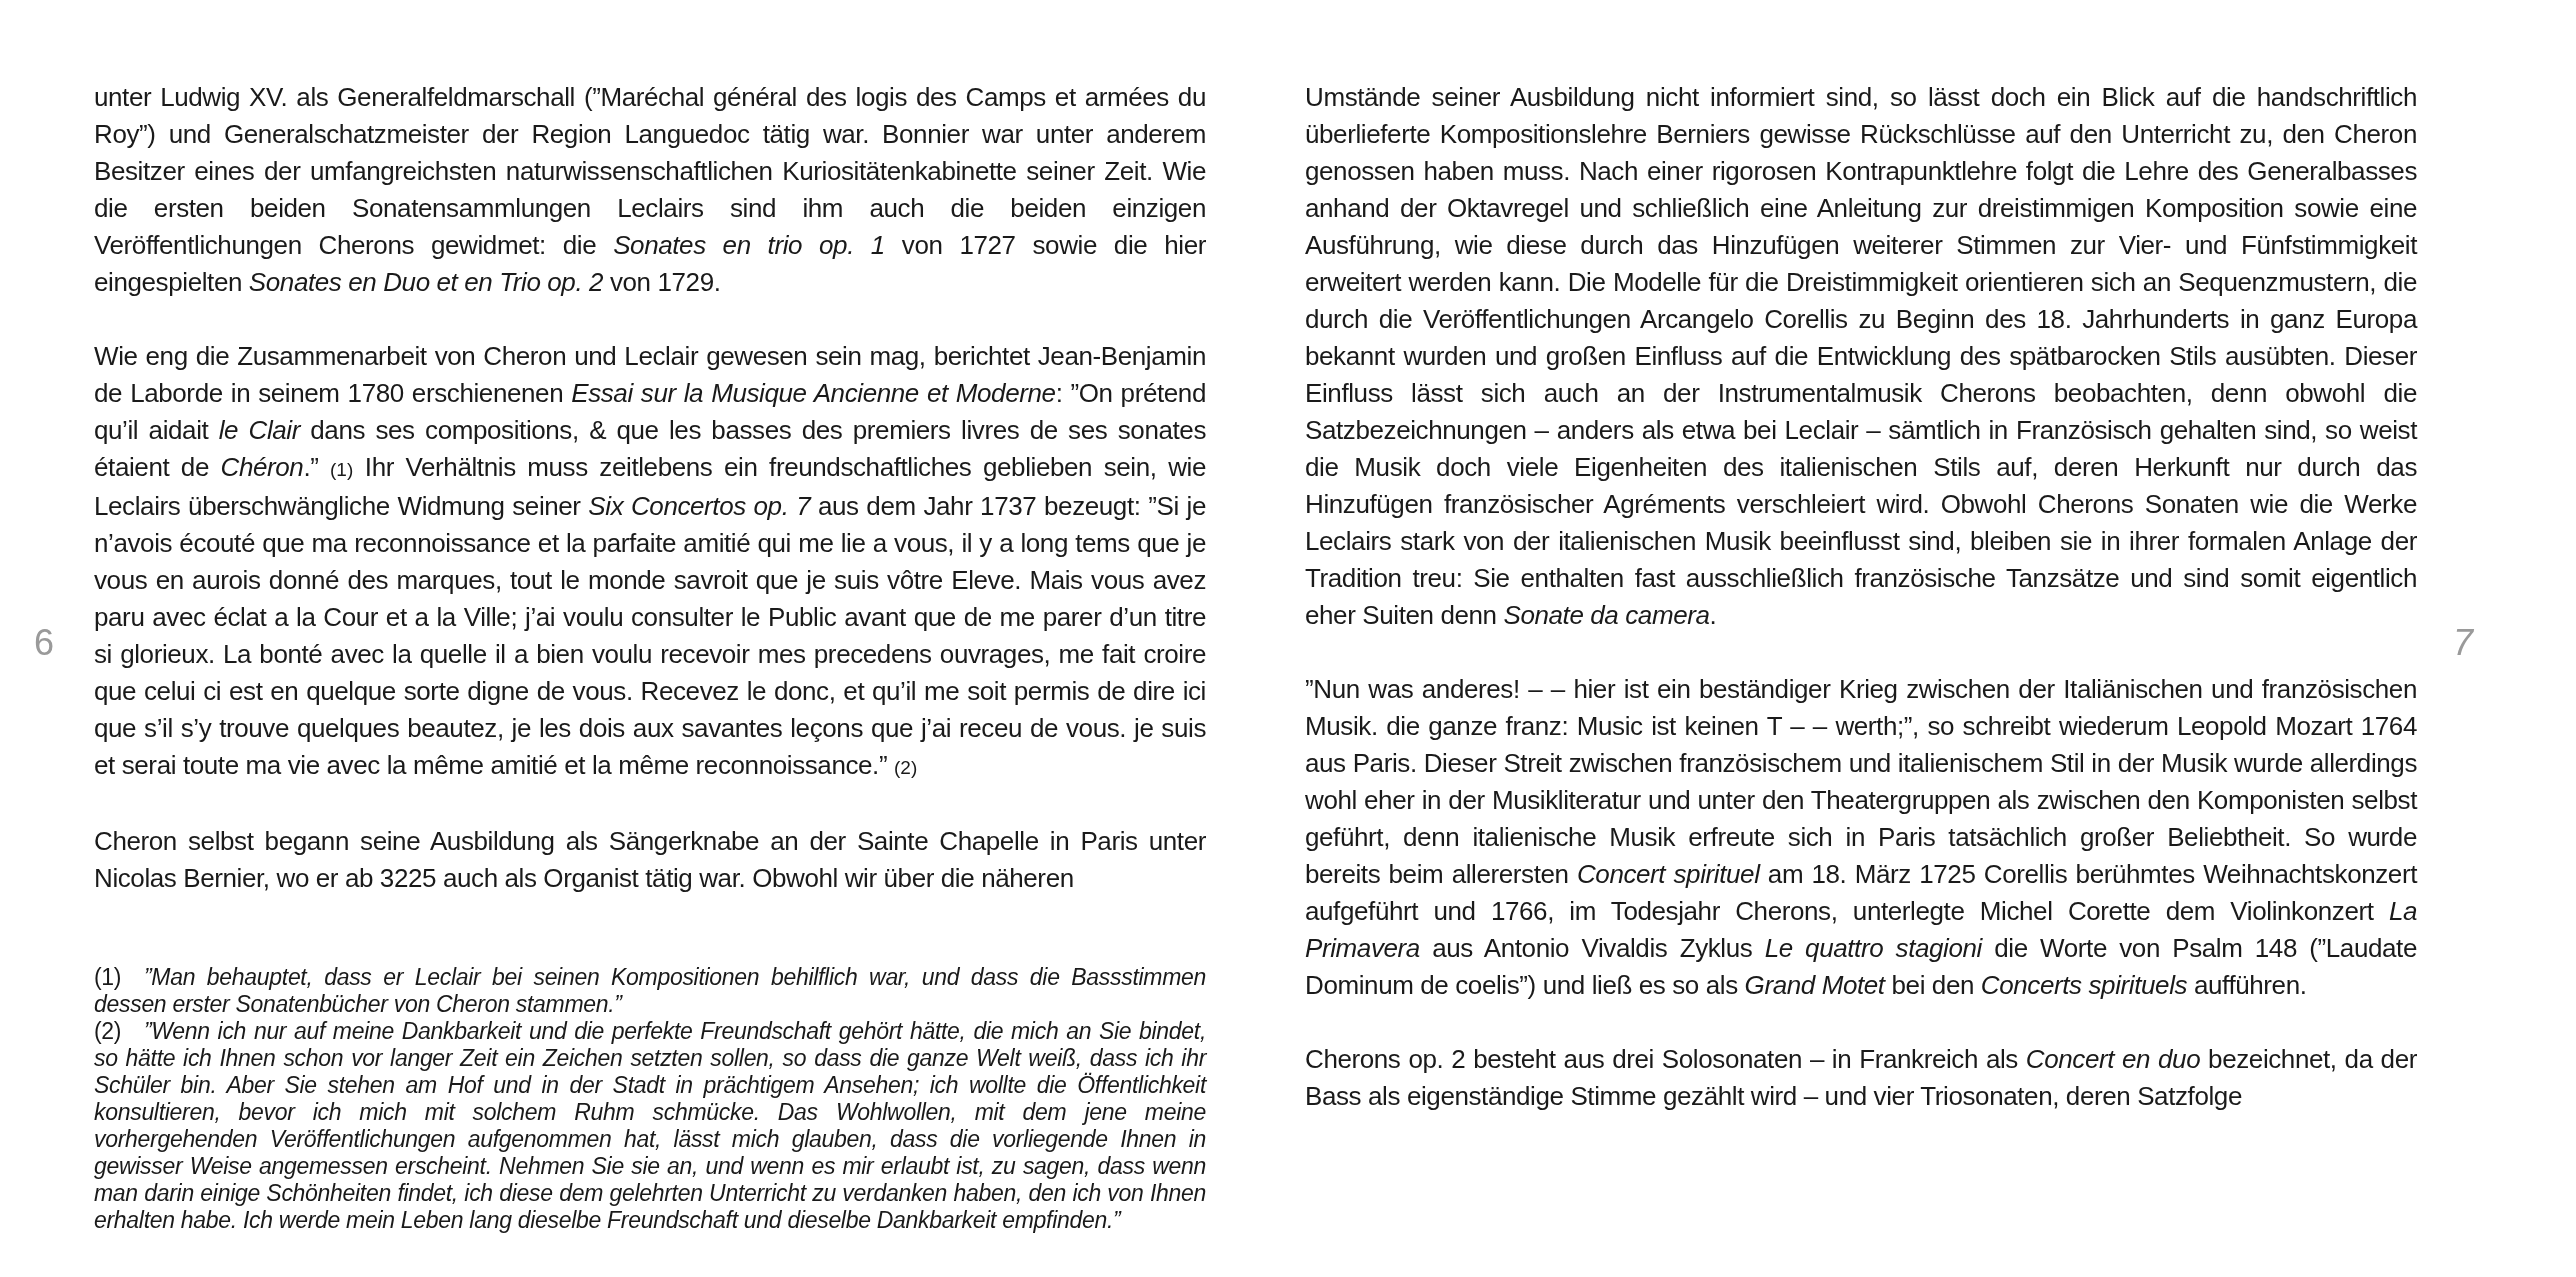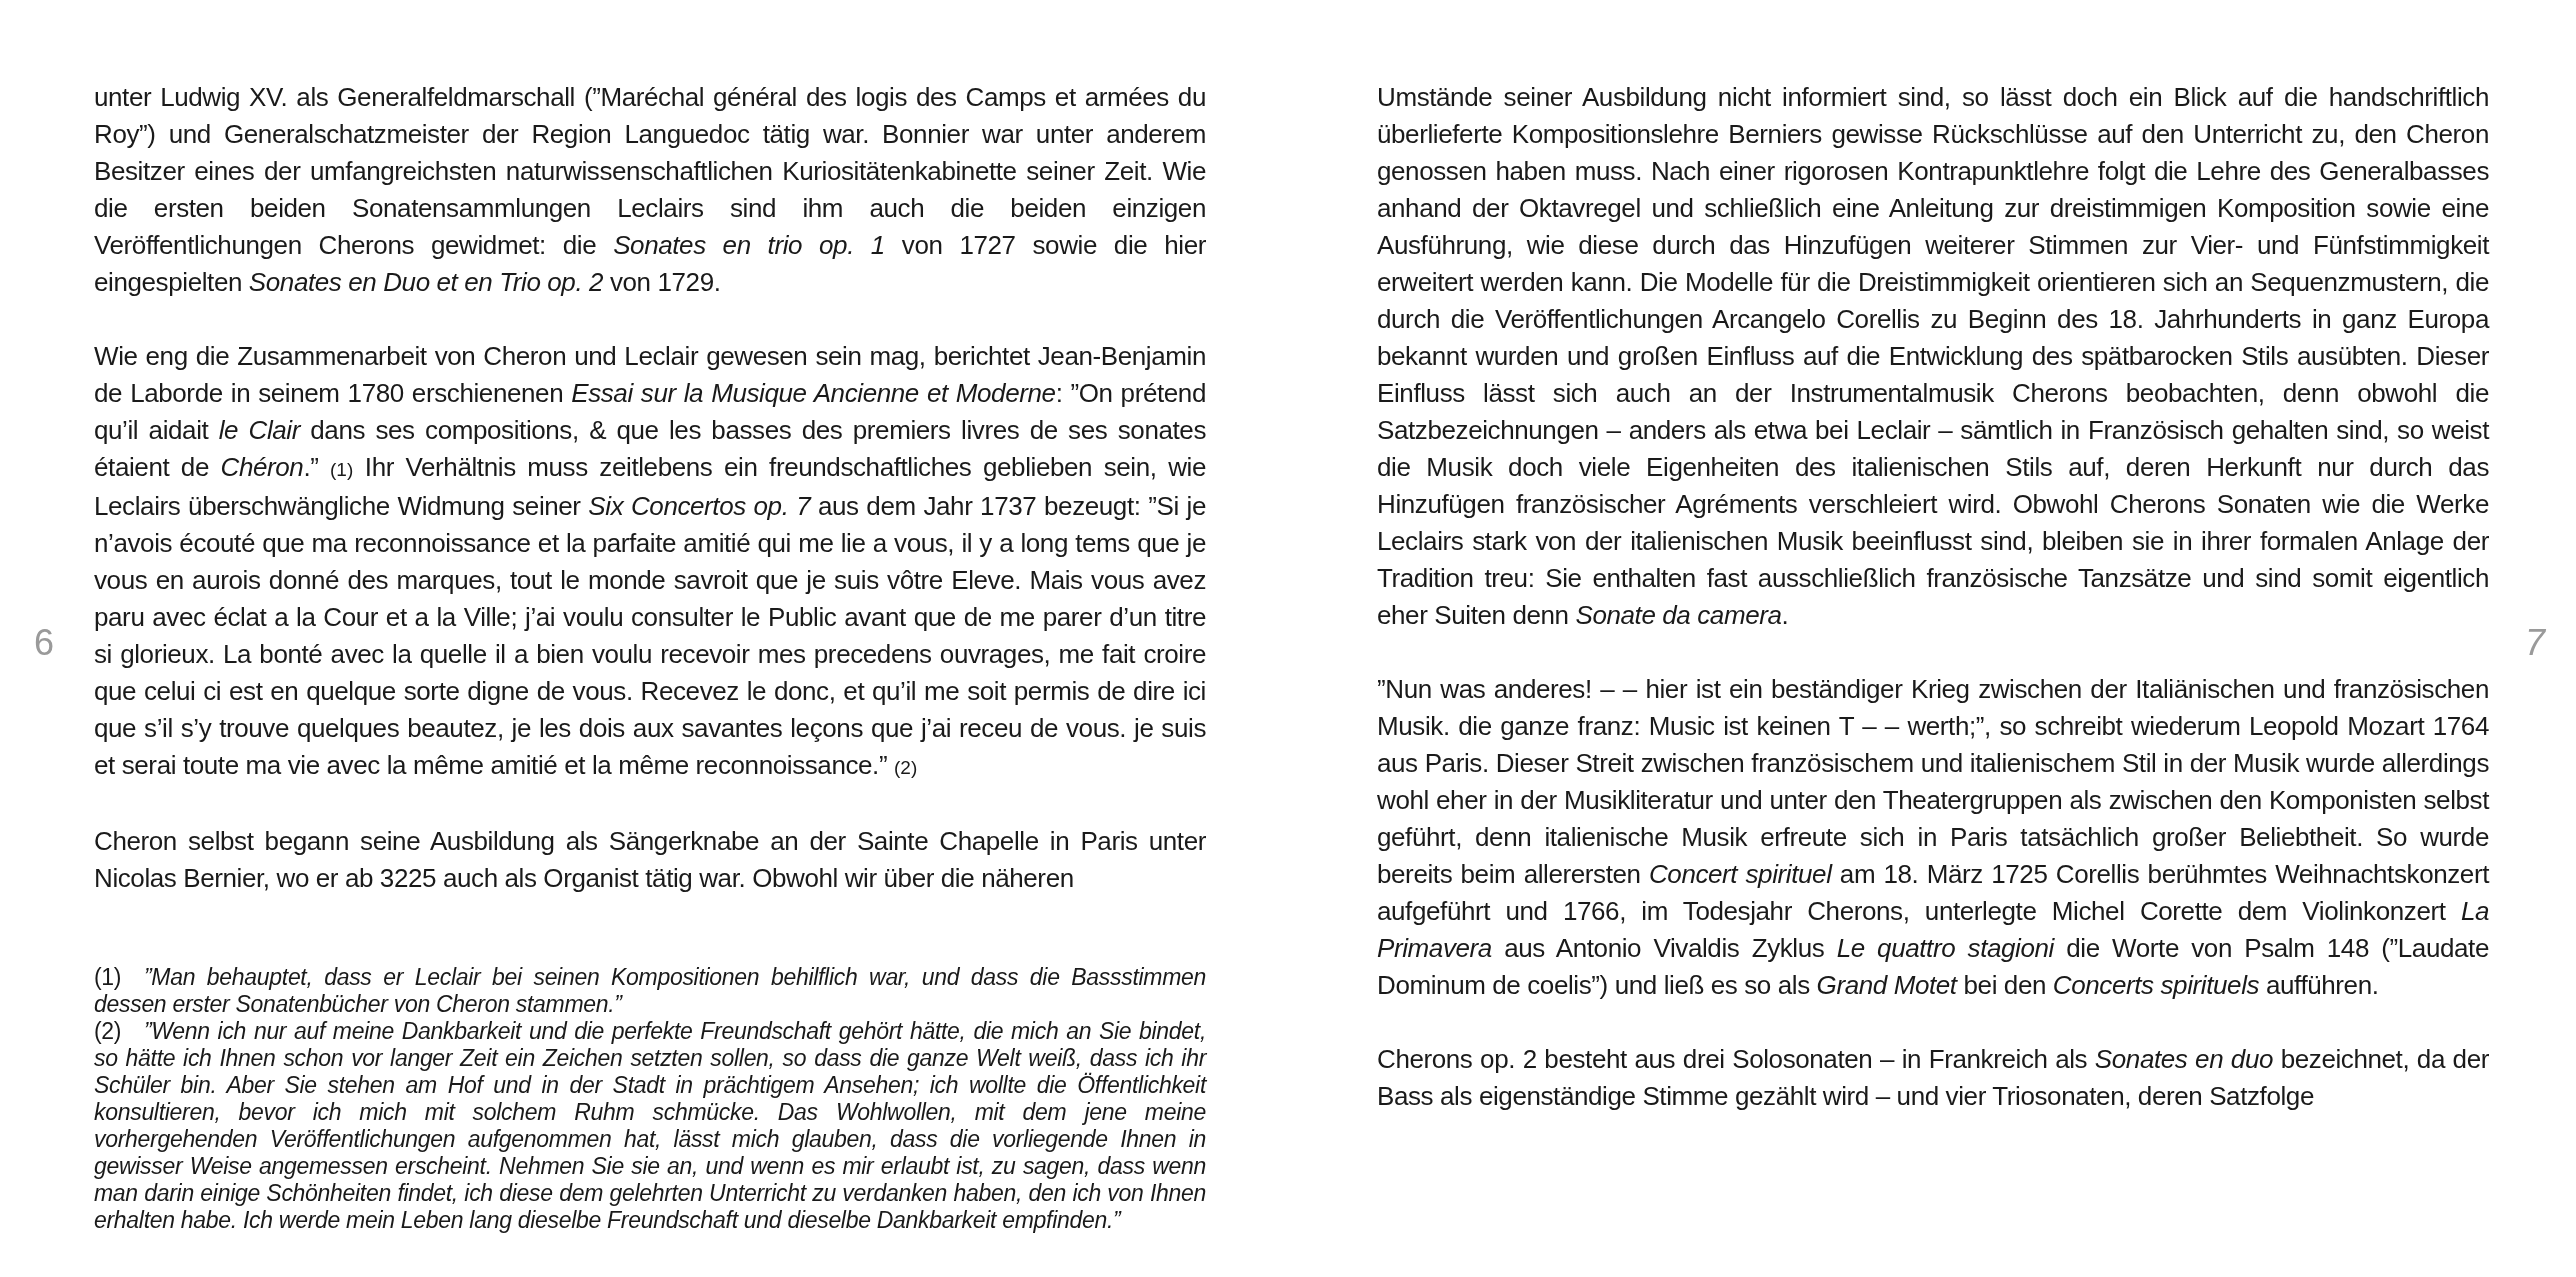--- a/index.html
+++ b/index.html
@@ -14,21 +14,21 @@
     overflow: hidden;
     font-family: "Liberation Sans", sans-serif;
     color: #1a1a1a;
   }
   .page {
     position: absolute;
     top: 0;
     height: 1277px;
   }
   .page-left { left: 5px; width: 1288px; }
-  .page-right { left: 1288px; width: 1288px; }
+  .page-right { left: 1216px; width: 1288px; }
 
   .column {
     position: absolute;
     top: 79px;
     font-size: 26px;
     line-height: 37px;
     text-align: justify;
     letter-spacing: -0.4px;
     word-spacing: 0px;
     font-stretch: condensed;
@@ -92,18 +92,18 @@
     </p>
   </div>
 
   <div class="page-number">6</div>
 </div>
 
 <div class="page page-right">
   <div class="column">
     <p class="para">Umstände seiner Ausbildung nicht informiert sind, so lässt doch ein Blick auf die hand­schriftlich überlieferte Kompositionslehre Berniers gewisse Rückschlüsse auf den Unterricht zu, den Cheron genossen haben muss. Nach einer rigorosen Kontrapunktlehre folgt die Lehre des Generalbasses anhand der Oktavregel und schließlich eine Anleitung zur drei­stimmigen Komposition sowie eine Ausführung, wie diese durch das Hinzufügen weiterer Stimmen zur Vier- und Fünfstimmigkeit erweitert werden kann. Die Modelle für die Dreistimmigkeit orientieren sich an Sequenzmustern, die durch die Veröffentlichungen Arcangelo Corellis zu Beginn des 18. Jahrhunderts in ganz Europa bekannt wurden und großen Einfluss auf die Entwicklung des spätbarocken Stils ausübten. Dieser Einfluss lässt sich auch an der Instrumentalmusik Cherons beobachten, denn obwohl die Satzbezeichnungen – anders als etwa bei Leclair – sämtlich in Französisch gehalten sind, so weist die Musik doch viele Eigenheiten des italienischen Stils auf, deren Herkunft nur durch das Hinzufügen französischer Agréments verschleiert wird. Obwohl Cherons Sonaten wie die Werke Leclairs stark von der italienischen Musik beeinflusst sind, bleiben sie in ihrer formalen Anlage der Tradition treu: Sie enthalten fast ausschließlich französische Tanzsätze und sind somit eigentlich eher Suiten denn <i>Sonate da camera</i>.</p>
     <p class="para">”Nun was anderes! – – hier ist ein beständiger Krieg zwischen der Italiänischen und fran­zösischen Musik. die ganze franz: Music ist keinen T – – werth;”, so schreibt wiederum Leopold Mozart 1764 aus Paris. Dieser Streit zwischen französischem und italienischem Stil in der Musik wurde allerdings wohl eher in der Musikliteratur und unter den Theatergruppen als zwischen den Komponisten selbst geführt, denn italienische Musik erfreute sich in Paris tatsächlich großer Beliebtheit. So wurde bereits beim allerersten <i>Concert spirituel</i> am 18. März 1725 Corellis berühmtes Weihnachtskonzert aufgeführt und 1766, im Todesjahr Cherons, unterlegte Michel Corette dem Violinkonzert <i>La Primavera</i> aus Antonio Vivaldis Zyklus <i>Le quattro stagioni</i> die Worte von Psalm 148 (”Laudate Dominum de coelis”) und ließ es so als <i>Grand Motet</i> bei den <i>Concerts spirituels</i> aufführen.</p>
-    <p class="para">Cherons op. 2 besteht aus drei Solosonaten – in Frankreich als <i>Sonates en duo</i> bezeichnet, da der Bass als eigenständige Stimme gezählt wird – und vier Triosonaten, deren Satzfolge</p>
+    <p class="para">Cherons op. 2 besteht aus drei Solosonaten – in Frankreich als <i>Concert en duo</i> bezeichnet, da der Bass als eigenständige Stimme gezählt wird – und vier Triosonaten, deren Satzfolge</p>
   </div>
 
   <div class="page-number">7</div>
 </div>
 
 
 </body></html>

